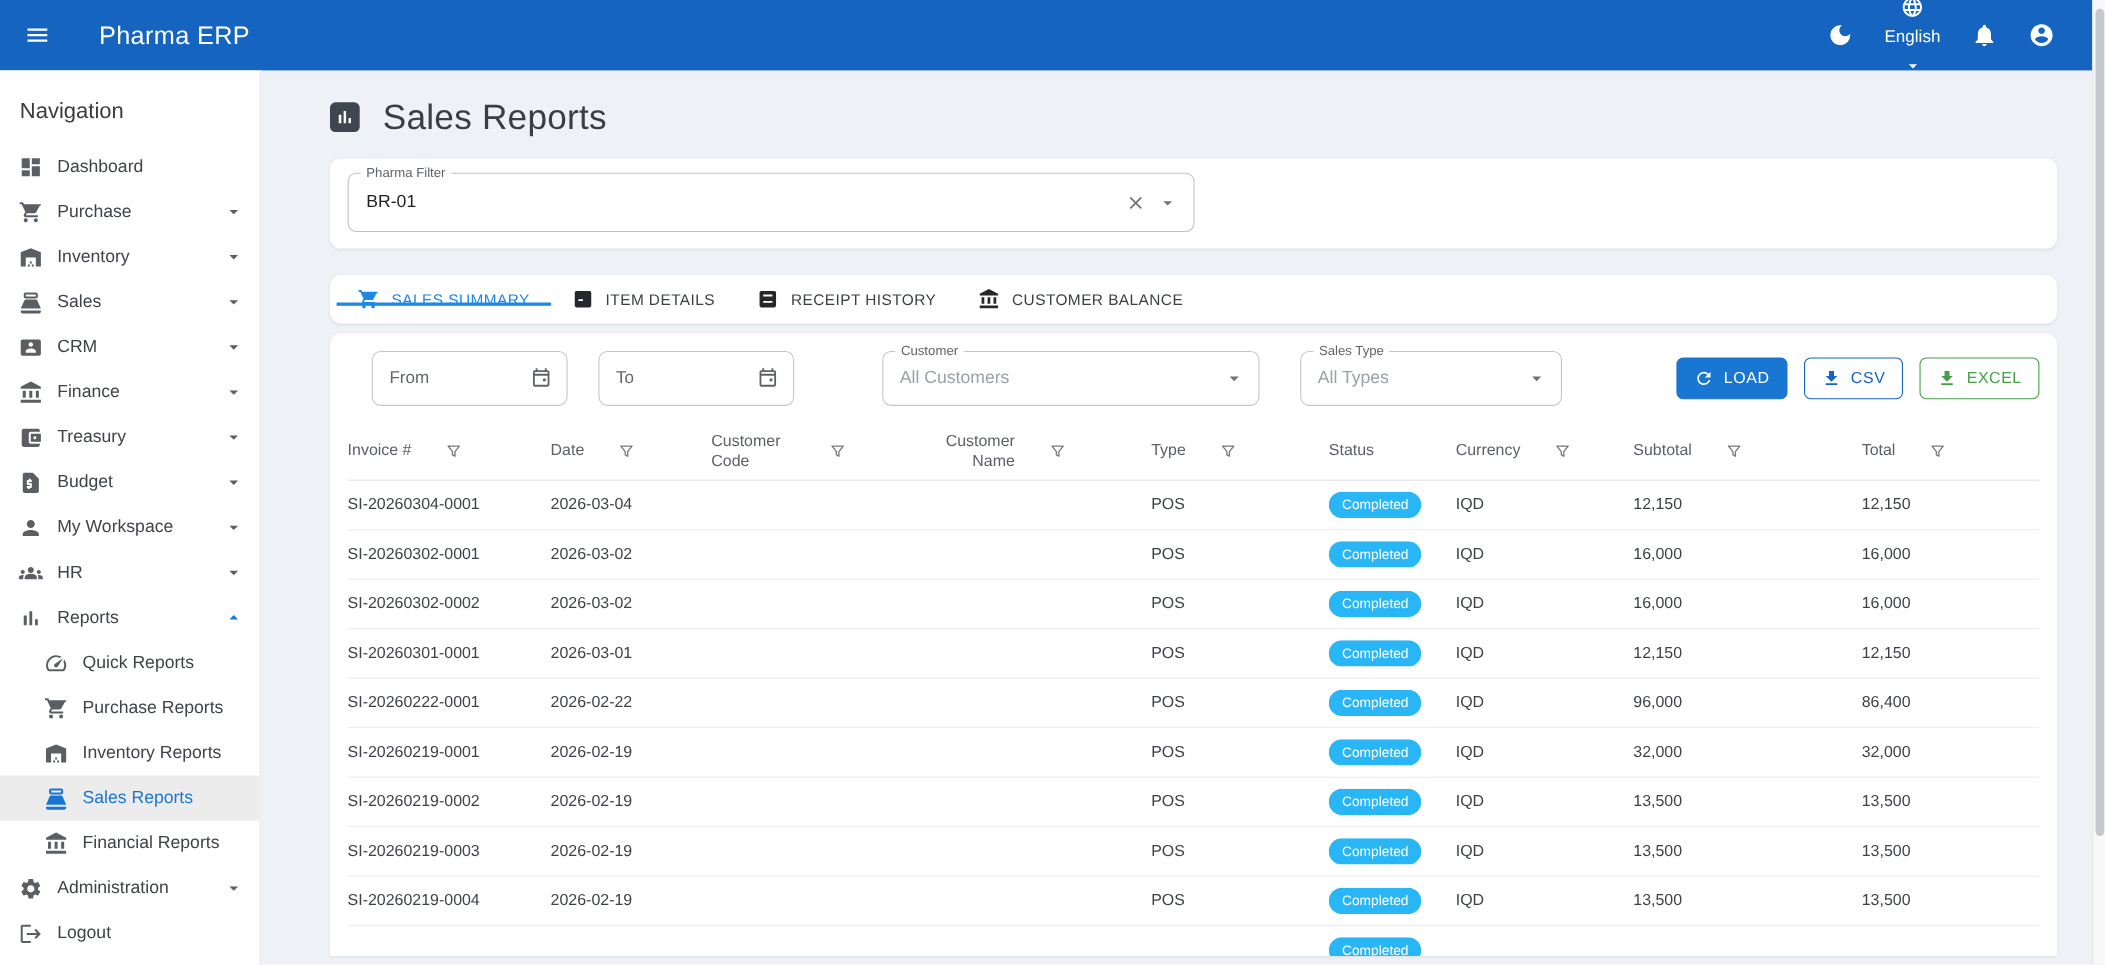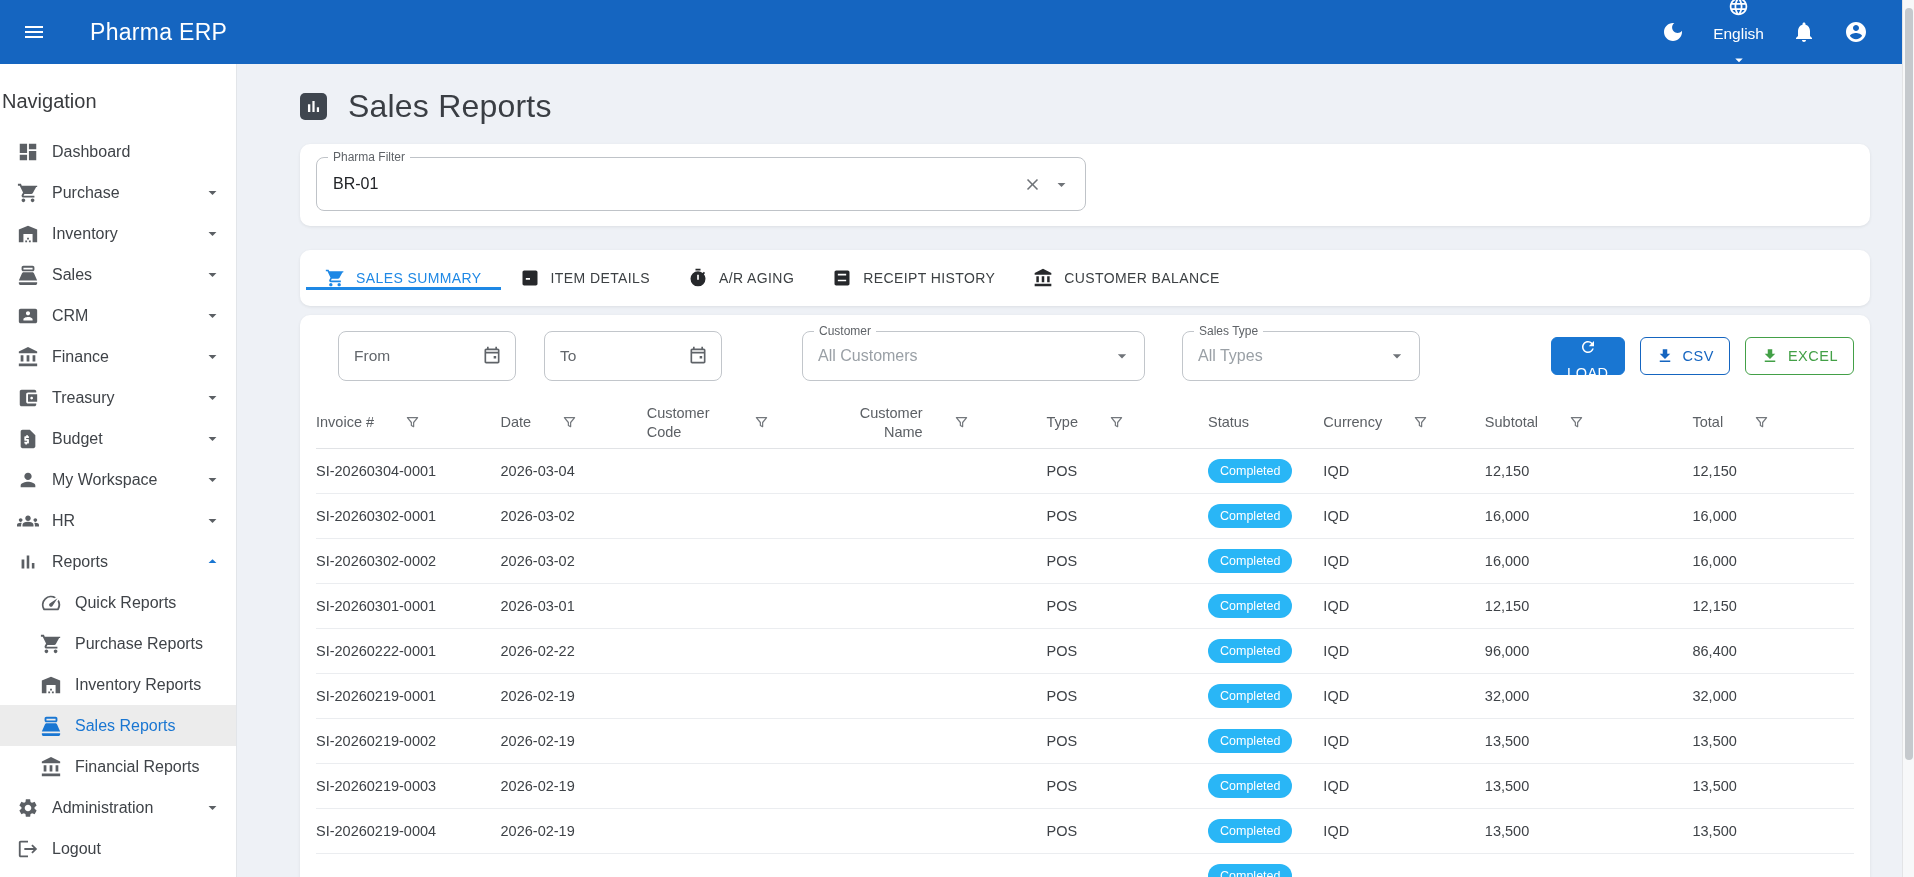--- a/index.html
+++ b/index.html
@@ -11,21 +11,21 @@
   .tico { display:inline-flex; width:24px; height:24px; cursor:pointer; }
   .tico.sm { width:21px; height:21px; }
   .tico.xs { width:18px; height:18px; }
   .topbar .app-title { font-size:23px; font-weight:500; letter-spacing:.3px; margin-left:44px; }
   .topbar-right { margin-left:auto; display:flex; align-items:center; gap:28px; }
   .lang { display:flex; align-items:center; gap:8px; font-size:15.5px; cursor:pointer;flex-direction:column; }
 
   
   .shell { display:flex; height:813px; }
   .sidebar { width:237px; background:#fff; border-right:1px solid #e2e5e9; flex-shrink:0; overflow:hidden; }
-  .nav-heading { font-size:20px; color:#393b3e; padding:26px 18px 18px 2px; }
+  .nav-heading { font-size:20px; color:#393b3e; padding:26px 18px 18px 18px; }
   .nav-item { height:41px; display:flex; align-items:center; padding:0 14px 0 17px; gap:13px; font-size:16px; color:#3f4348; cursor:pointer; }
   .nav-item .nico { width:22px; height:22px; display:inline-flex; color:#5b5f64; flex-shrink:0; }
   .nav-item .lbl { flex:1; white-space:nowrap; }
   .nav-item .caret { width:19px; height:19px; display:inline-flex; color:#5b5f64; }
   .nav-item .caret.up { color:#1976d2; }
   .nav-item.sub { padding-left:40px; }
   .nav-item.active { background:#ececec; color:#1976d2; }
   .nav-item.active .nico { color:#1976d2; }
 
   
@@ -38,42 +38,42 @@
 
   .branch-card { padding:13px 16px; height:82px; margin-bottom:24px; }
   .select-outlined { position:relative; width:770px; height:54px; border:1px solid #bfc3c8; border-radius:8px; display:flex; align-items:center; padding:0 14px 0 16px; cursor:pointer; }
   .notch { position:absolute; top:-8px; left:11px; background:#fff; padding:0 5px; font-size:12px; color:#5f6368; line-height:14px; }
   .sel-val { font-size:16px; color:#212327; }
   .sel-val.ph { color:#9aa0a6; }
   .trail { margin-left:auto; display:flex; align-items:center; gap:10px; color:#6f7378; }
   .ico18 { width:19px; height:19px; display:inline-flex; cursor:pointer; }
 
   
-  .tabs-card { height:56px; display:flex; align-items:stretch; padding:16px 6px; margin-bottom:9px; }
+  .tabs-card { height:44px; display:flex; align-items:stretch; padding:16px 6px; margin-bottom:9px; }
   .tab { position:relative; display:flex; align-items:center; gap:11px; padding:0 19px; font-size:14px; font-weight:500; letter-spacing:.4px; color:#3c4043; cursor:pointer; white-space:nowrap; }
   .tab .tabico { width:20px; height:20px; display:inline-flex; color:#26282b; }
   .tab.active { color:#1e88e5; }
   .tab.active .tabico { color:#1e88e5; }
   .tab.active::after { content:""; position:absolute; left:0; right:0; bottom:0; height:3px; background:#1e88e5; }
 
   
   .table-card { height:566px; padding:16px 16px 0 16px; overflow:hidden; border-radius:10px 10px 0 0; }
   .filter-row { display:flex; align-items:center; }
   .date-field { position:relative; width:178px; height:50px; border:1px solid #c2c6cb; border-radius:8px; display:flex; align-items:center; padding:0 13px 0 15px; color:#63676c; font-size:15.5px; cursor:text; }
   .date-field .cal { margin-left:auto; width:20px; height:20px; display:inline-flex; color:#5f6368; cursor:pointer; }
   .select-field { position:relative; height:50px; border:1px solid #c2c6cb; border-radius:8px; display:flex; align-items:center; padding:0 12px 0 15px; cursor:pointer; }
   .select-field .drop { margin-left:auto; width:20px; height:20px; display:inline-flex; color:#6f7378; }
   .f-from { margin-left:22px; }
   .f-to { margin-left:28px; }
   .f-customer { width:343px; margin-left:80px; }
   .f-salestype { width:238px; margin-left:37px; }
   .btns { margin-left:auto; display:flex; align-items:center; gap:15px; }
   .btn { display:inline-flex; align-items:center; gap:9px; height:38px; border-radius:6px; font-family:"Liberation Sans",sans-serif; font-size:14.5px; font-weight:500; letter-spacing:.5px; padding:0 15px; cursor:pointer; background:#fff; }
   .btn .bico { width:18px; height:18px; display:inline-flex; }
-  .btn.load { background:#1976d2; color:#fff; border:1px solid #1976d2;flex-direction:column; }
+  .btn.load { background:#1976d2; color:#fff; border:1px solid #1976d2; }
   .btn.csv { color:#1565c0; border:1px solid #1565c0; }
   .btn.excel { color:#43a047; border:1px solid #43a047; }
 
   .tbl { margin-top:16px; }
   .thead { display:flex; align-items:center; height:52px; border-bottom:1px solid #e1e3e6; }
   .hcell { display:flex; align-items:center; gap:30px; padding-right:8px; color:#5c6065; font-size:14.5px; }
   .hcell .hl { max-width:76px; line-height:19px; }
   .hcell .funnel { width:17px; height:17px; display:inline-flex; color:#74787d; cursor:pointer; flex-shrink:0; }
   .trow { display:flex; align-items:center; height:45px; border-bottom:1px solid #ebedf0; font-size:14.5px; color:#3e4247; }
   .tcell { padding-right:8px; overflow:hidden; white-space:nowrap; }
@@ -378,28 +378,20 @@
           <span class="tabico">
             <svg viewBox="0 0 24 24">
               <path fill="currentColor" d="M19 3H5c-1.1 0-2 .9-2 2v14c0 1.1.9 2 2 2h14c1.1 0 2-.9 2-2V5c0-1.1-.9-2-2-2zm-7 11H7v-2h5v2z"></path>
             </svg>
           </span>
           <span>ITEM DETAILS</span>
         </div>
         <div class="tab">
           <span class="tabico">
             <svg viewBox="0 0 24 24">
-              <path fill="currentColor" d="M15 1H9v2h6V1zm4.03 6.39l1.42-1.42-1.41-1.41-1.42 1.42A8.96 8.96 0 0 0 12 4a9 9 0 1 0 9 9c0-2.12-.74-4.07-1.97-5.61zM13 14h-2V8h2v6z"></path>
-            </svg>
-          </span>
-          <span>A/R AGING</span>
-        </div>
-        <div class="tab">
-          <span class="tabico">
-            <svg viewBox="0 0 24 24">
               <path fill="currentColor" d="M19 3H5c-1.1 0-2 .9-2 2v14c0 1.1.9 2 2 2h14c1.1 0 2-.9 2-2V5c0-1.1-.9-2-2-2zm-2 13H7v-2h10v2zm0-7H7V7h10v2z"></path>
             </svg>
           </span>
           <span>RECEIPT HISTORY</span>
         </div>
         <div class="tab">
           <span class="tabico">
             <svg viewBox="0 0 24 24">
               <path fill="currentColor" d="M4 10h3v7H4v-7zm6.5 0h3v7h-3v-7zM2 19h20v3H2v-3zm15-9h3v7h-3v-7zm-5-9L2 6v2h20V6L12 1z"></path>
             </svg>

